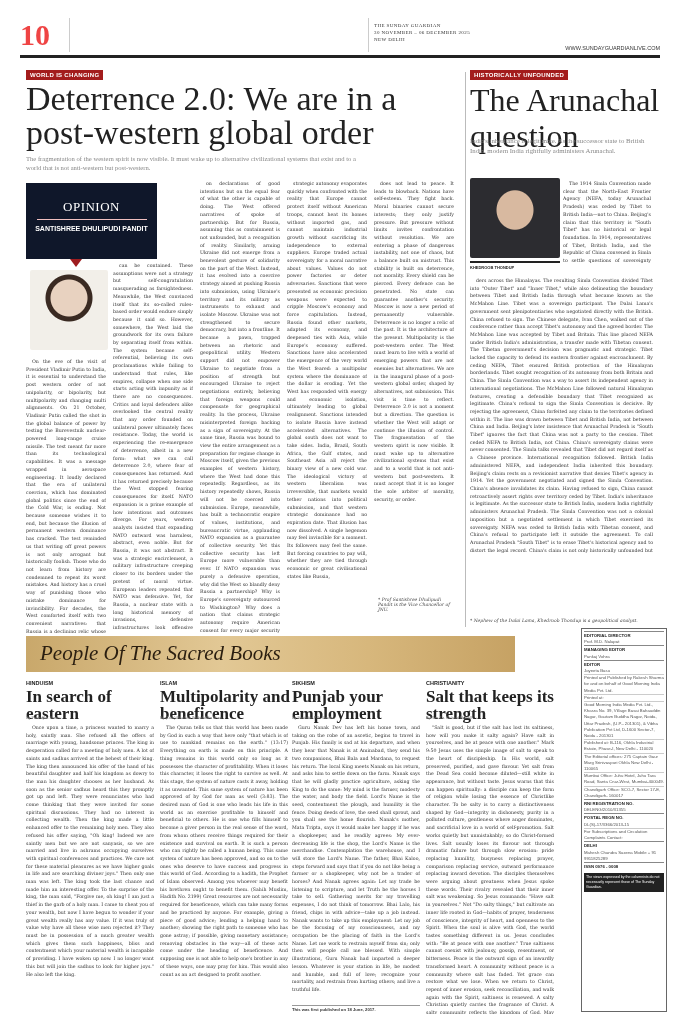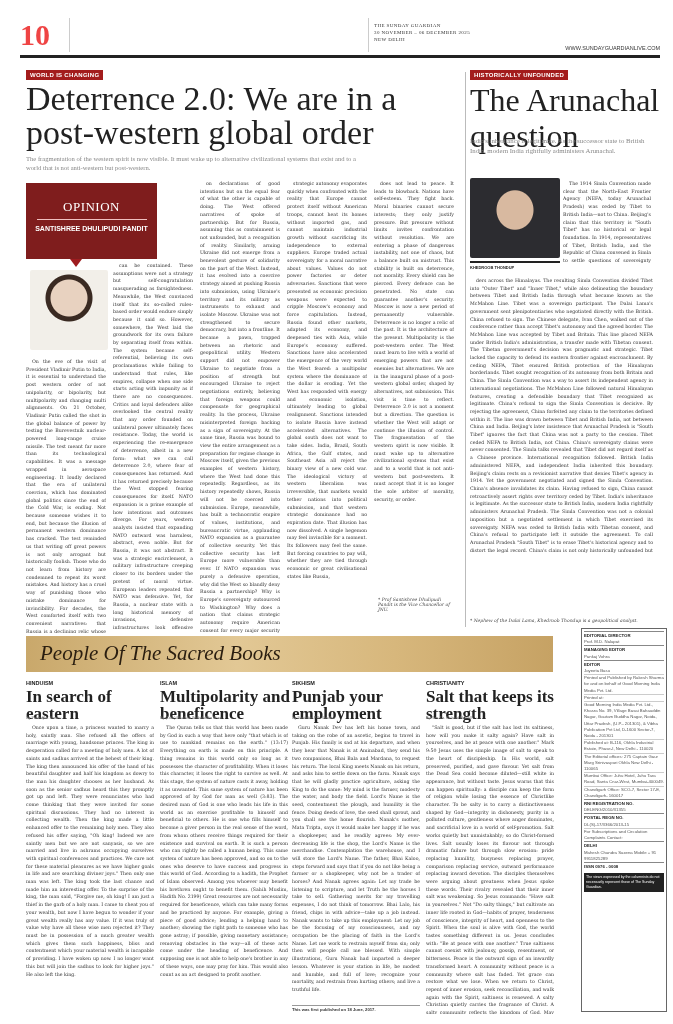--- a/index.html
+++ b/index.html
@@ -9,28 +9,28 @@
 .mhsep{position:absolute;left:49px;top:4px;width:1px;height:34px;background:#ccc}
 .mhtitle{position:absolute;left:58px;top:4px;font-family:"Liberation Serif",serif;font-size:32px;color:#222;letter-spacing:0.5px;line-height:34px}
 .mhsep2{position:absolute;left:348px;top:4px;width:1px;height:34px;background:#ccc}
 .mhinfo{position:absolute;left:354px;top:8px;font-family:"Liberation Serif",serif;font-size:5px;line-height:7px;color:#333;letter-spacing:0.4px}
 .mhurl{position:absolute;right:0;top:31px;font-family:"Liberation Sans",sans-serif;font-size:5.5px;color:#333}
 .kicker{position:absolute;background:#a31c1c;color:#fff;font-family:"Liberation Sans",sans-serif;font-weight:bold;font-size:6px;padding:2px 4px;letter-spacing:.3px}
 .h1{position:absolute;font-family:"Liberation Serif",serif;color:#222}
 .deck{position:absolute;font-family:"Liberation Serif",serif;color:#888}
 .col{position:absolute;font-size:4.7px;line-height:7.7px;text-align:justify;color:#333;overflow:hidden}
 .col p{text-indent:6px}
-.opbox{position:absolute;left:26px;top:183px;width:131px;height:76px;background:#7f1d1d;color:#fff;text-align:center}
+.opbox{position:absolute;left:26px;top:183px;width:131px;height:76px;background:#0f172a;color:#fff;text-align:center}
 .opbox .op{font-family:"Liberation Serif",serif;font-size:13px;padding-top:16px;letter-spacing:.5px}
 .opbox .line{width:110px;height:1px;background:#f0c0c0;margin:4px auto 5px}
 .opbox .au{font-family:"Liberation Sans",sans-serif;font-weight:bold;font-size:7px}
 .optail{position:absolute;left:70px;top:259px;width:0;height:0;border-left:6px solid transparent;border-right:6px solid transparent;border-top:8px solid #9e1c1f}
 .photo{position:absolute;background:#ddd;border-radius:2px;overflow:hidden}
 .vline{position:absolute;width:1px;background:#bbb}
-.banner{position:absolute;left:26px;top:636px;width:527px;height:36px;background:linear-gradient(90deg,#c9a86b,#e2c895 40%,#d7b77c 70%,#c6a264);}
+.banner{position:absolute;left:26px;top:636px;width:489px;height:36px;background:linear-gradient(90deg,#c9a86b,#e2c895 40%,#d7b77c 70%,#c6a264);}
 .banner span{position:absolute;left:14px;top:5px;font-family:"Liberation Serif",serif;font-style:italic;font-size:21px;color:#2a1e10}
 .rel{position:absolute;font-family:"Liberation Sans",sans-serif;font-weight:bold;font-size:5.5px;color:#222}
 .rh{position:absolute;font-family:"Liberation Serif",serif;font-weight:bold;font-size:17px;line-height:17px;color:#222}
 .by{position:absolute;font-family:"Liberation Sans",sans-serif;font-size:3.8px;color:#777}
 .imprint{position:absolute;left:581px;top:628px;width:86px;height:384px;border:1px solid #666;padding:2px;font-family:"Liberation Sans",sans-serif;font-size:4.3px;line-height:6.2px;color:#555}
 .imprint .lbl{font-weight:bold;color:#222;border-top:1px solid #888;padding-top:1px;text-transform:uppercase}
 .imprint .txt{border-top:1px solid #ccc}
 .imprint .disc{background:#222;color:#fff;font-size:3.6px;line-height:5px;padding:2px;margin-top:3px}
 .caption{position:absolute;font-family:"Liberation Sans",sans-serif;font-weight:bold;font-size:4px;color:#222}
 .footnote{position:absolute;font-style:italic;font-size:4.5px;color:#444}

